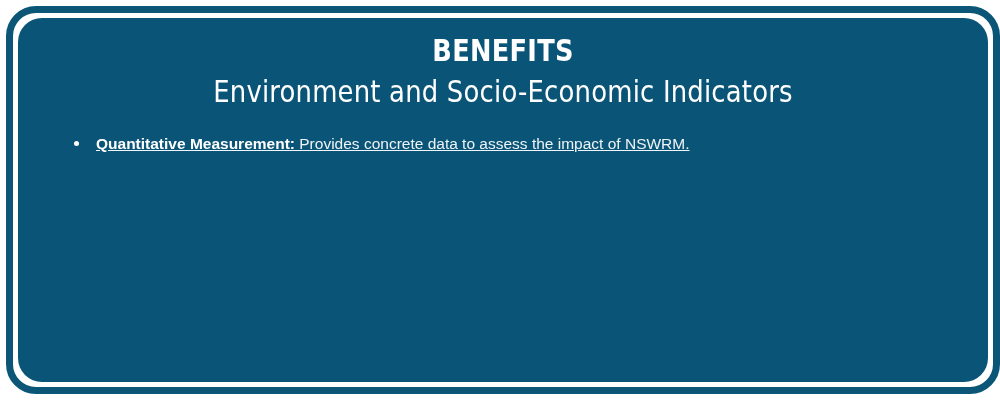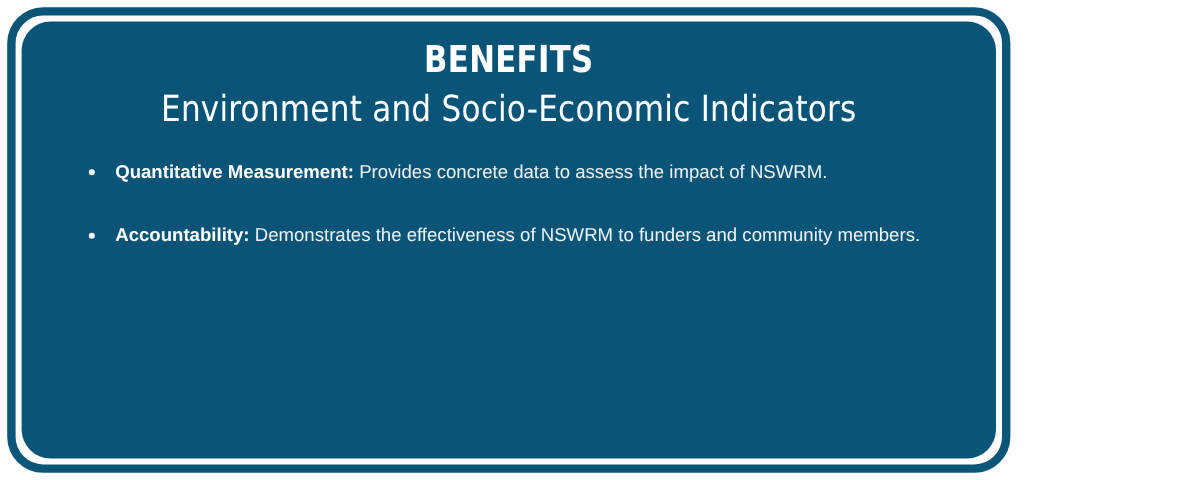--- a/index.html
+++ b/index.html
@@ -12,21 +12,21 @@
     height: 400px;
     overflow: hidden;
     font-family: "Liberation Sans", sans-serif;
   }
 
   
   #benefits-card {
     position: absolute;
     left: 6px;
     top: 6px;
-    width: 836px;
+    width: 994px;
     height: 388px;
     box-sizing: border-box;
     border: 7px solid #0b5677;
     border-radius: 30px;
     background: #ffffff;
   }
 
   
   .panel {
     position: absolute;
@@ -73,20 +73,21 @@
   }
   .bullet-item {
     position: relative;
     color: #f2f6f8;
     font-family: "Liberation Sans", sans-serif;
     font-size: 15.5px;
     line-height: 27px;
     padding-left: 22px;
     margin-bottom: 26px;
     text-align: justify;
+    text-decoration: underline;
   }
   .bullet-item:last-child { margin-bottom: 0; }
   .bullet-item.wide { text-align: justify; }
 
   .bullet-dot {
     position: absolute;
     left: 0;
     top: 11px;
     width: 5px;
     height: 5px;
@@ -113,20 +114,16 @@
     <h2 class="card-subtitle">Environment and Socio-Economic Indicators</h2>
 
     <ul class="bullets">
 
       <li class="bullet-item">
         <span class="bullet-dot"></span>
         <span class="lead-in">Quantitative Measurement:</span><span class="body-text"> Provides concrete data to assess the impact of NSWRM.</span>
       </li>
 
 
-      <li class="bullet-item wide">
-        <span class="bullet-dot"></span>
-        <span class="lead-in">Accountability:</span><span class="body-text"> Demonstrates the effectiveness of NSWRM to funders and community members.</span>
-      </li>
 
     </ul>
   </div>
 </div>
 
 </body></html>

